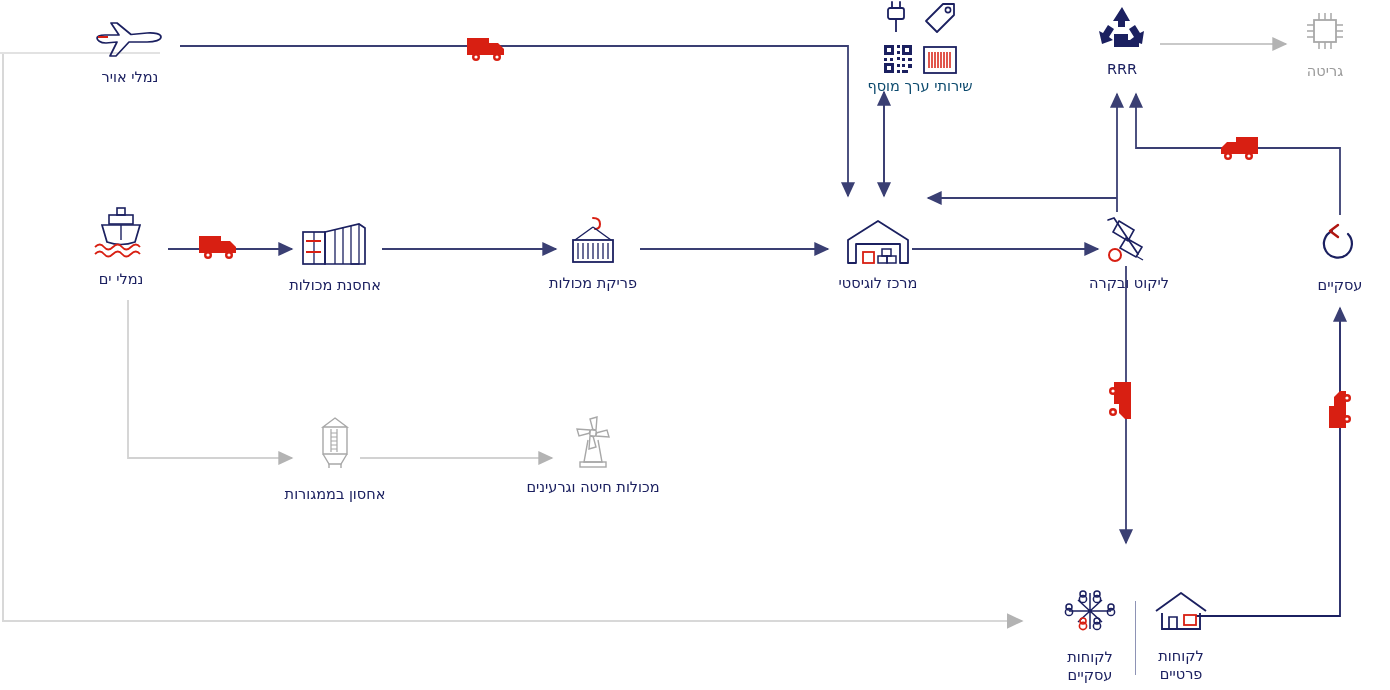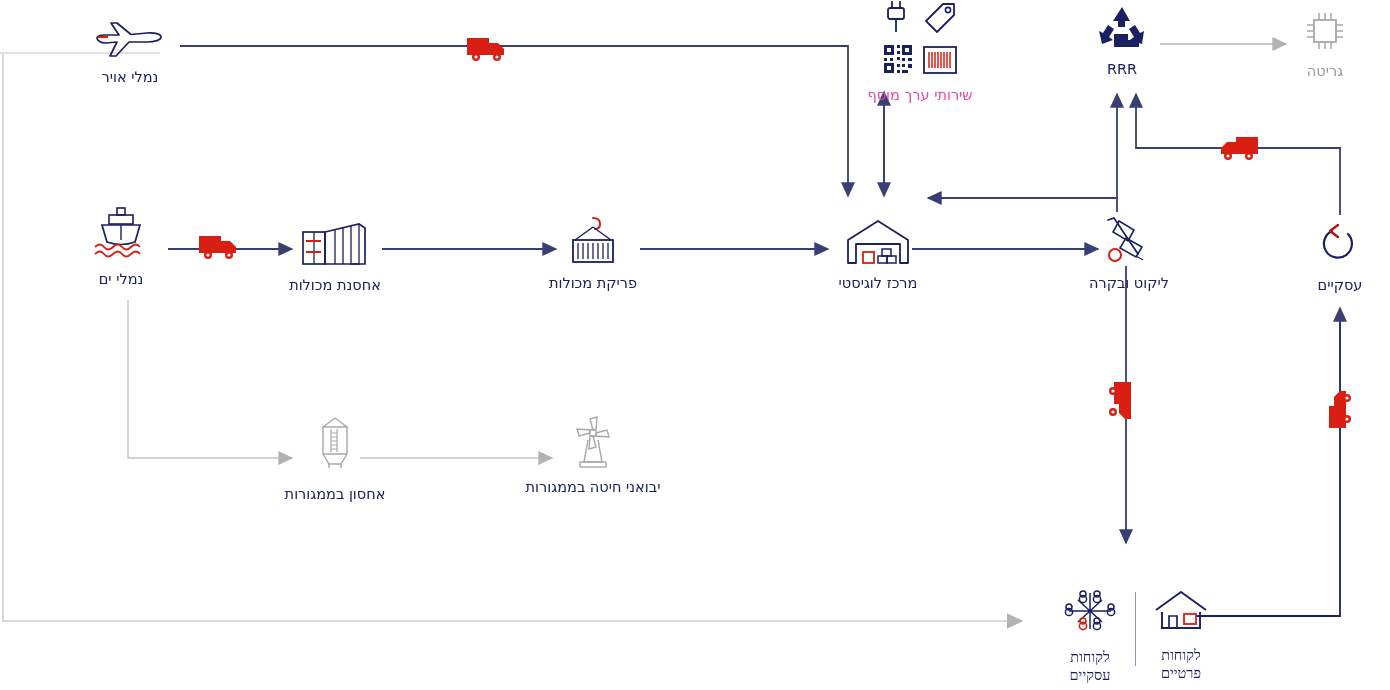--- a/index.html
+++ b/index.html
@@ -17,24 +17,24 @@
   .node .cap{
     margin-top:9px;text-align:center;line-height:1.22;
     font-size:14.5px;color:#1b2060;direction:rtl;white-space:pre-line;
   }
   .node.muted .cap{color:#9a9a9a;}
   .node.wide{width:190px;margin-left:-95px;}
 
   .vas{position:absolute;width:170px;margin-left:-85px;display:flex;flex-direction:column;align-items:center;}
   .vas .row{display:flex;align-items:flex-end;justify-content:center;gap:14px;}
   .vas .row.r2{margin-top:6px;gap:10px;}
-  .vas .cap{margin-top:9px;font-size:14.5px;color:#ec4899;direction:rtl;}
+  .vas .cap{font-size:14.5px;color:#0c4a6e;direction:rtl;}
 
   .truck{position:absolute;}
-  .cust-pair{position:absolute;display:flex;align-items:flex-start;font-family:Liberation Serif, serif;}
+  .cust-pair{position:absolute;display:flex;align-items:center;}
   .cust-divider{width:1px;background:#8e93b5;height:74px;margin:4px 8px 0 8px;}
   .cust{display:flex;flex-direction:column;align-items:center;width:74px;}
   .cust .cap{margin-top:8px;font-size:14.5px;color:#1b2060;direction:rtl;
              text-align:center;line-height:1.25;white-space:pre-line;}
 </style>
 </head>
 <body>
 
 <div id="stage">
 
@@ -222,21 +222,21 @@
         <g fill="none" stroke="#a8a8a8" stroke-width="1.4">
           <path d="M29,14 L26,3 L33,1 L32,14 Z"></path>
           <path d="M32,17 L43,14 L45,21 L32,20 Z"></path>
           <path d="M29,20 L32,31 L25,33 L26,20 Z"></path>
           <path d="M26,17 L15,20 L13,13 L26,14 Z"></path>
         </g>
         <path d="M24,24 L20,46 L38,46 L34,24" fill="none" stroke="#a8a8a8" stroke-width="1.4"></path>
         <rect x="16" y="46" width="26" height="5" fill="none" stroke="#a8a8a8" stroke-width="1.4"></rect>
       </svg>
     </span>
-    <span class="cap">יבואני חיטה בממגורות</span>
+    <span class="cap">מכולות חיטה וגרעינים</span>
   </div>
 
   <div class="vas" style="left:920px;top:0px;">
     <span class="row">
       <span>
         <svg width="26" height="34" viewBox="0 0 26 34">
           <path d="M9,2 L9,8 M17,2 L17,8" stroke="#1b2060" stroke-width="1.8" stroke-linecap="round"></path>
           <rect x="5" y="8" width="16" height="11" rx="2" fill="none" stroke="#1b2060" stroke-width="1.8"></rect>
           <path d="M13,19 L13,32" stroke="#1b2060" stroke-width="1.8"></path>
         </svg>

